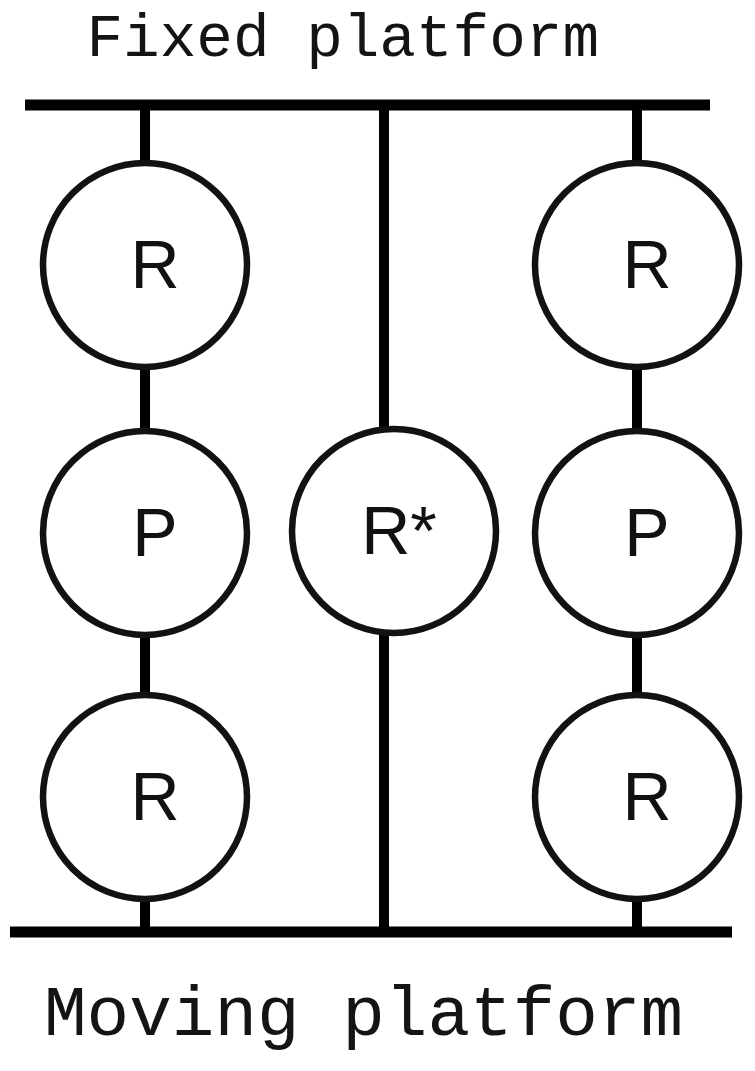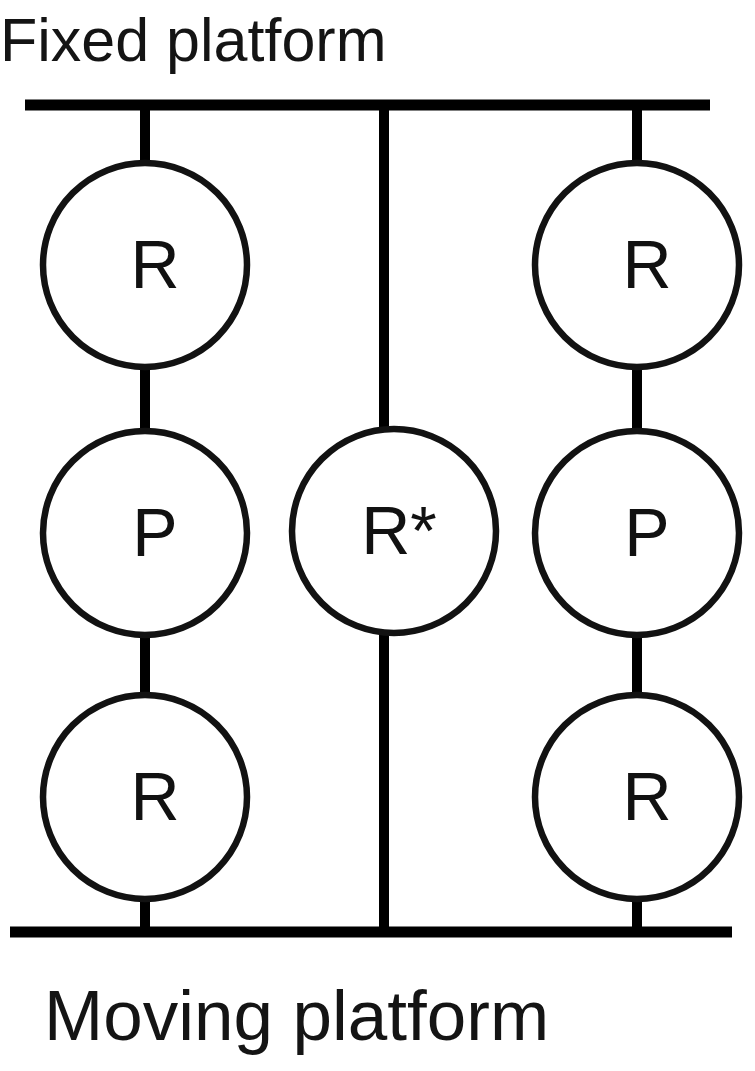--- a/index.html
+++ b/index.html
@@ -17,23 +17,23 @@
   #figure-root {
     position: relative;
     width: 755px;
     height: 1071px;
     background: #ffffff;
   }
   .platform-label {
     position: absolute;
     left: 0;
     width: 599px;
-    text-align: left;
+    text-align: right;
     color: #141414;
-    font-family: Liberation Sans, sans-serif;
+    font-family: Liberation Mono, monospace;
     font-weight: 400;
     white-space: nowrap;
   }
   #label-fixed-platform {
     top: 4px;
     font-size: 61px;
     line-height: 72px;
     letter-spacing: 0px;
   }
   #label-moving-platform {

